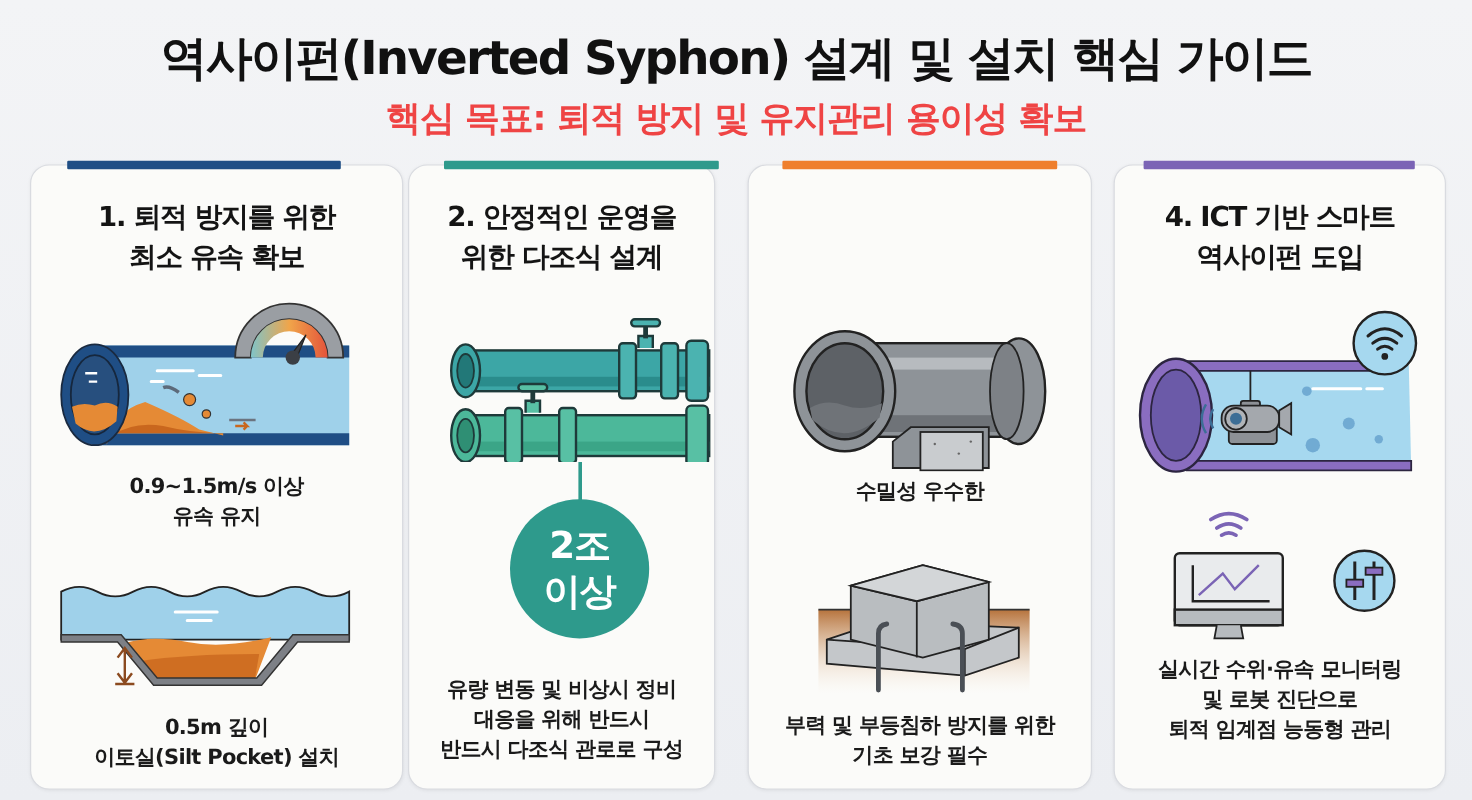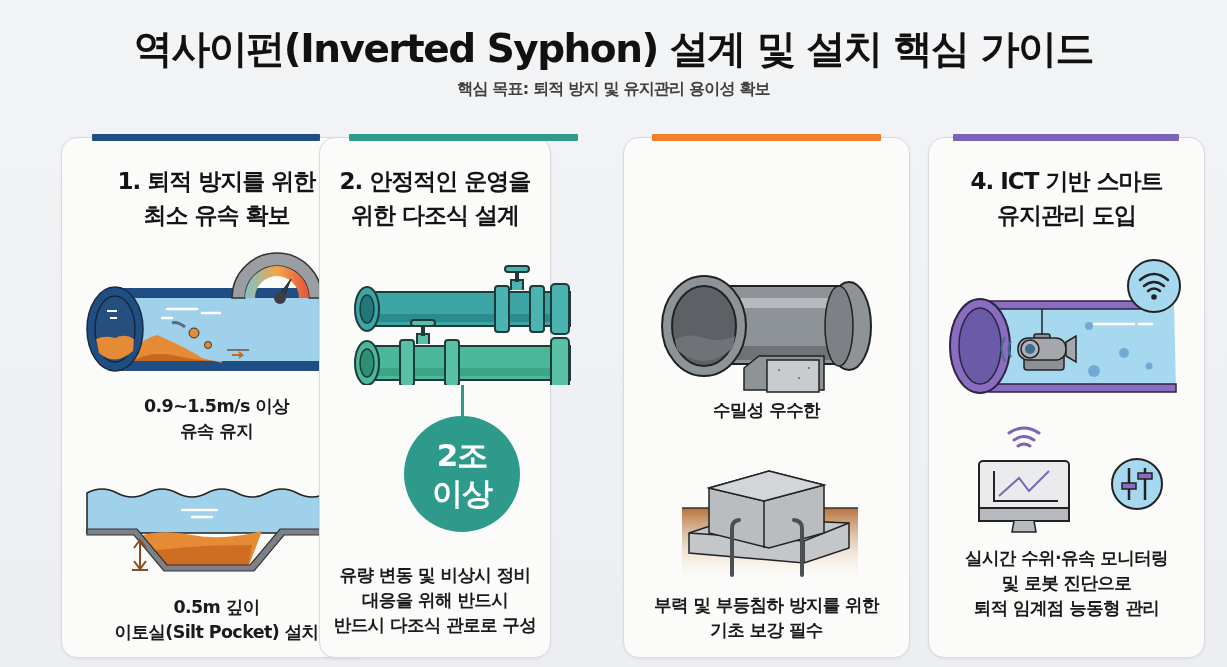--- a/index.html
+++ b/index.html
@@ -10,22 +10,22 @@
     color: #141414;
     position: relative;
   }
   .title {
     position: absolute; left: 0; top: 22px; width: 1227px;
     text-align: center; font-size: 39px; font-weight: bold;
     letter-spacing: -1.5px; color: #111;
   }
   .subtitle {
     position: absolute; left: 0; top: 79px; width: 1227px;
-    text-align: center; font-size: 16px; font-weight: bold;
-    letter-spacing: -0.8px; color: #404040;
+    text-align: center; font-size: 29px; font-weight: bold;
+    letter-spacing: -0.8px; color: #ef4444;
   }
   .card {
     position: absolute; top: 137px; height: 521px;
     background: #fbfbf9;
     border: 1px solid #d9dbe0;
     border-radius: 16px;
     box-shadow: 0 1px 3px rgba(0,0,0,0.06);
   }
   .accent {
     position: absolute; top: -4px; height: 7px; border-radius: 1px;
@@ -48,21 +48,21 @@
     font-size: 31px; font-weight: bold; line-height: 38px; letter-spacing: -1px;
   }
   .connector { position: absolute; width: 3px; background: #2e9a8c; }
 </style>
 </head>
 <body>
 
 <div class="title">역사이펀(Inverted Syphon) 설계 및 설치 핵심 가이드</div>
 <div class="subtitle">핵심 목표: 퇴적 방지 및 유지관리 용이성 확보</div>
 
-<div class="card" style="left:25px; width:311px;margin-left:36px;">
+<div class="card" style="left:25px; width:311px;">
   <div class="accent" style="left:30px; width:228px; background:#1f4e85;"></div>
   <div class="card-title">
     <div>1. 퇴적 방지를 위한</div>
     <div>최소 유속 확보</div>
   </div>
 
   <svg class="illus" style="left:15px; top:105px;" width="260" height="135" viewBox="0 0 260 135">
     <path d="M40 45 L250 45 L250 128 L40 128 Z" fill="#9fd1ea"></path>
     <path d="M40 45 L250 45 L250 55 L40 55 Z" fill="#1f4e85"></path>
     <path d="M40 118 L250 118 L250 128 L40 128 Z" fill="#1f4e85"></path>
@@ -103,21 +103,21 @@
     <path d="M70 78 Q110 72 170 72 L166 95 L88 95 Z" fill="#c9671e" opacity="0.8"></path>
     <path d="M5 56 L55 56 L85 92 L168 92 L198 56 L245 56 L245 62 L202 62 L172 98 L82 98 L52 62 L5 62 Z" fill="#7d8086" stroke="#333" stroke-width="1.2"></path>
     <path d="M58 68 L58 95 M52 75 L58 67 L64 75 M52 88 L58 96 L64 88 M50 97 L66 97" stroke="#8b4a1f" stroke-width="2" fill="none"></path>
   </svg>
   <div class="desc" style="top:457px;">
     <div>0.5m 깊이</div>
     <div>이토실(Silt Pocket) 설치</div>
   </div>
 </div>
 
-<div class="card" style="left:319px; width:232px;">
+<div class="card" style="left:340px; width:256px;">
   <div class="accent" style="left:29px; width:229px; background:#2e9a8c;"></div>
   <div class="card-title">
     <div>2. 안정적인 운영을</div>
     <div>위한 다조식 설계</div>
   </div>
 
   <svg class="illus" style="left:25px; top:122px;" width="240" height="125" viewBox="0 0 240 125">
 
     <rect x="20" y="32" width="205" height="34" fill="#3ca6a6" stroke="#1e3a3a" stroke-width="2"></rect>
     <rect x="20" y="54" width="205" height="8" fill="#2a8c8c"></rect>
@@ -199,21 +199,21 @@
   <div class="desc" style="top:455px;">
     <div>부력 및 부등침하 방지를 위한</div>
     <div>기초 보강 필수</div>
   </div>
 </div>
 
 <div class="card" style="left:928px; width:277px;">
   <div class="accent" style="left:24px; width:226px; background:#7b64b5;"></div>
   <div class="card-title">
     <div>4. ICT 기반 스마트</div>
-    <div>유지관리 도입</div>
+    <div>역사이펀 도입</div>
   </div>
 
   <svg class="illus" style="left:15px; top:118px;" width="250" height="140" viewBox="0 0 250 140">
     <path d="M45 48 L230 48 L232 135 L45 135 Z" fill="#a6d8ef"></path>
     <path d="M45 45 L200 45 L200 53 L45 53 Z" fill="#8a6dc0" stroke="#2c2540" stroke-width="1.5"></path>
     <path d="M45 128 L232 128 L232 136 L45 136 Z" fill="#8a6dc0" stroke="#2c2540" stroke-width="1.5"></path>
     <ellipse cx="36" cy="90" rx="30" ry="47" fill="#8a6dc0" stroke="#2c2540" stroke-width="2"></ellipse>
     <ellipse cx="36" cy="90" rx="21" ry="38" fill="#6b5aa8" stroke="#2c2540" stroke-width="1.5"></ellipse>
     <line x1="98" y1="53" x2="98" y2="78" stroke="#222" stroke-width="1.5"></line>
     <rect x="80" y="92" width="40" height="22" rx="3" fill="#8d9196" stroke="#222" stroke-width="1.5"></rect>

